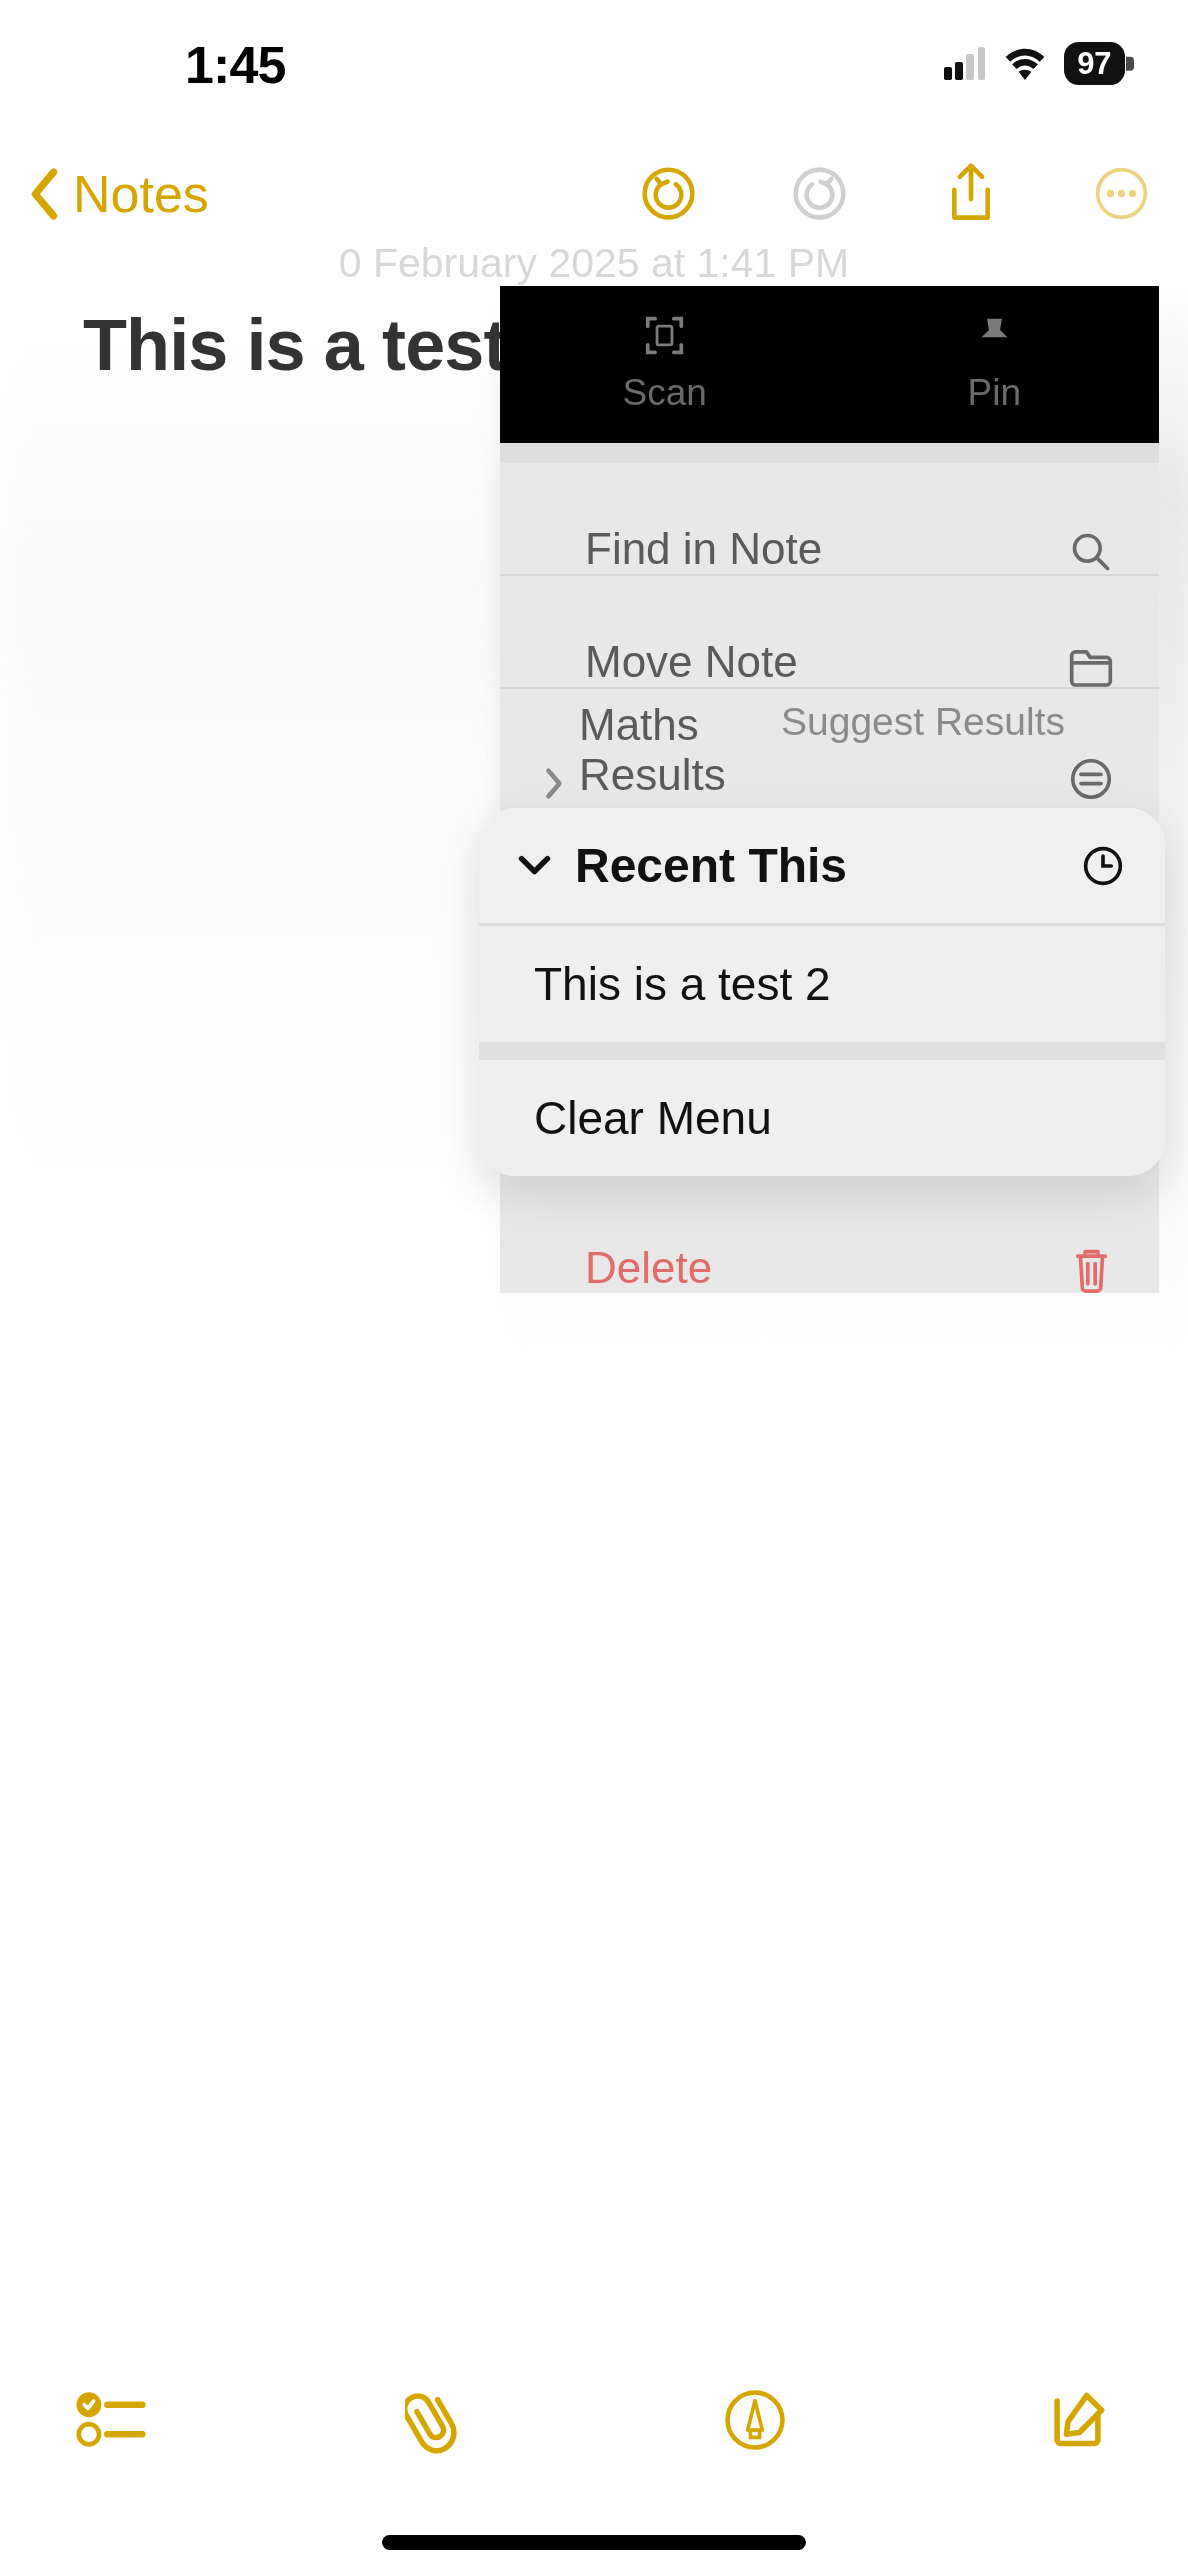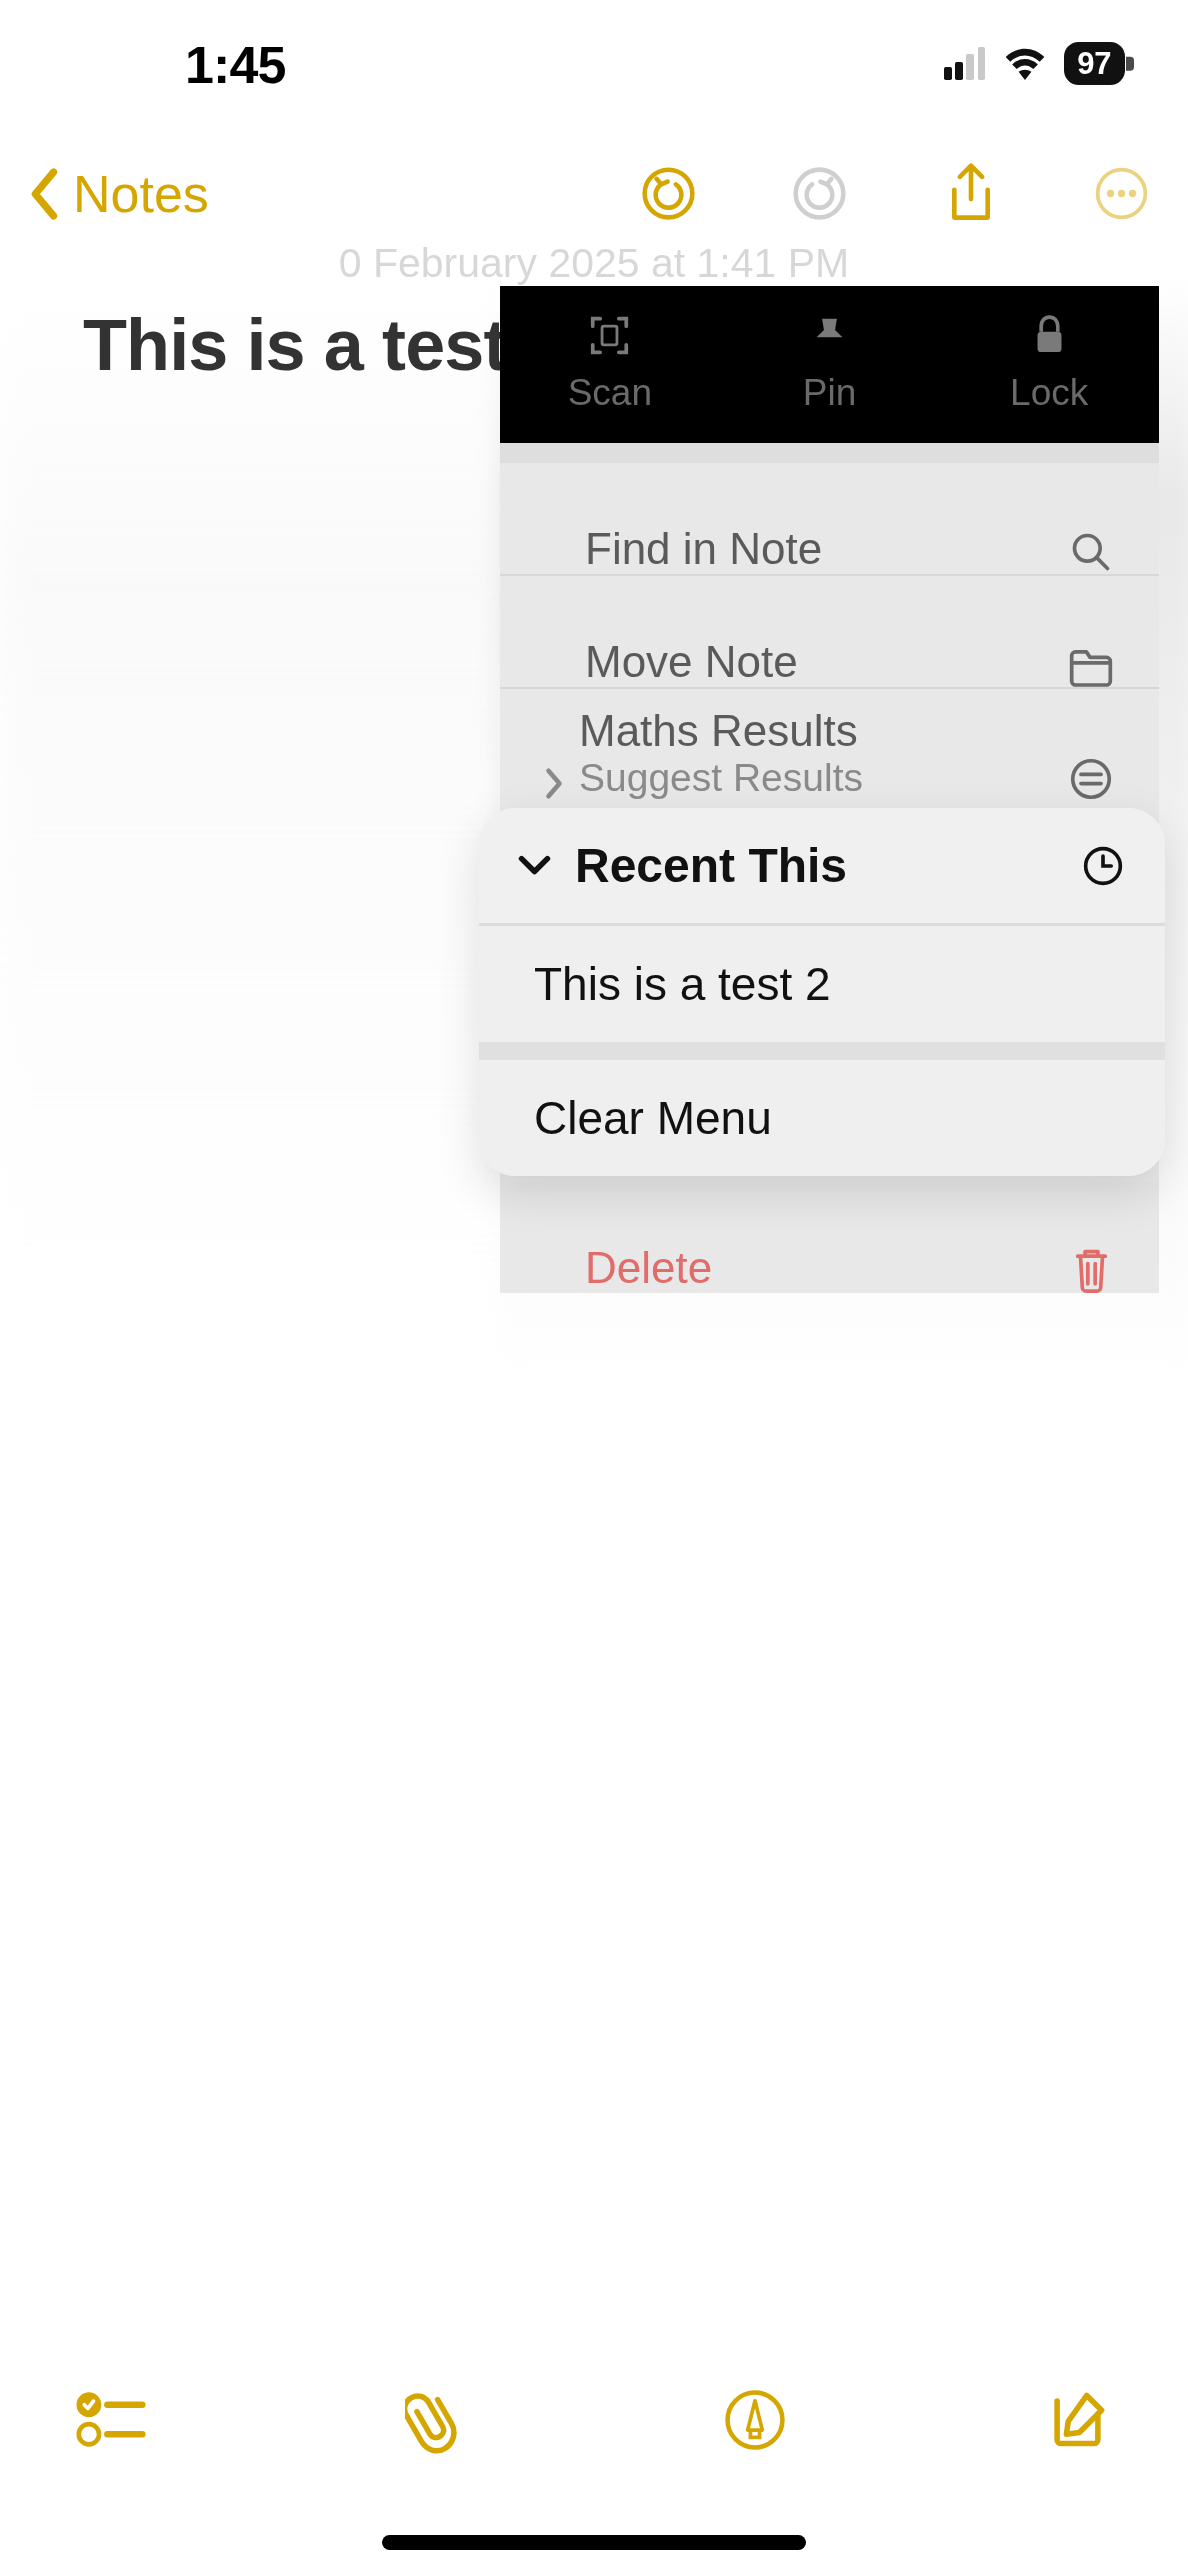--- a/index.html
+++ b/index.html
@@ -136,27 +136,20 @@
           <rect x="14" y="12" width="16" height="20" rx="2" stroke="#7a7a7a" stroke-width="3" fill="none"></rect>
         </svg>
       <span class="action-label">Scan</span>
     </div>
     <div class="action-cell">
       <svg width="37" height="41" viewBox="0 0 40 44">
           <path d="M12 4 L28 4 L26 16 L34 24 L6 24 L14 16 Z M20 24 L20 38" fill="#7a7a7a"></path>
         </svg>
       <span class="action-label">Pin</span>
     </div>
-    <div class="action-cell">
-      <svg width="35" height="41" viewBox="0 0 38 44">
-          <path d="M10 18 L10 12 C10 6 14 2 19 2 C24 2 28 6 28 12 L28 18" stroke="#7a7a7a" stroke-width="4" fill="none"></path>
-          <rect x="6" y="18" width="26" height="22" rx="4" fill="#7a7a7a"></rect>
-        </svg>
-      <span class="action-label">Lock</span>
-    </div>
   </div>
 
   <div class="menu-divider-thick"></div>
 
   <div class="menu-item">
     <span class="menu-label">Find in Note</span>
     <span class="menu-icon">
       <svg width="44" height="44" viewBox="0 0 48 48">
           <circle cx="20" cy="20" r="14" stroke="#6a6a6a" stroke-width="4" fill="none"></circle>
           <path d="M31 31 L42 42" stroke="#6a6a6a" stroke-width="4" stroke-linecap="round"></path>
@@ -172,21 +165,21 @@
         </svg>
     </span>
   </div>
   <div class="menu-divider-thin"></div>
   <div class="menu-item pointer">
     <span class="chev">
       <svg width="22" height="33" viewBox="0 0 24 36">
           <path d="M6 4 L18 18 L6 32" stroke="#8a8a8a" stroke-width="5" fill="none" stroke-linecap="round" stroke-linejoin="round"></path>
         </svg>
     </span>
-    <div style="flex:1; display:flex; flex-direction:column;">
+    <div style="flex:1; display:flex; flex-direction:row;">
       <span class="menu-label" style="color:#5a5a5a;">Maths Results</span>
       <span class="menu-sub">Suggest Results</span>
     </div>
     <span class="menu-icon">
       <svg width="42" height="42" viewBox="0 0 46 46">
           <circle cx="23" cy="23" r="20" stroke="#6a6a6a" stroke-width="4" fill="none"></circle>
           <line x1="12" y1="18" x2="34" y2="18" stroke="#6a6a6a" stroke-width="4" stroke-linecap="round"></line>
           <line x1="12" y1="28" x2="34" y2="28" stroke="#6a6a6a" stroke-width="4" stroke-linecap="round"></line>
         </svg>
     </span>

